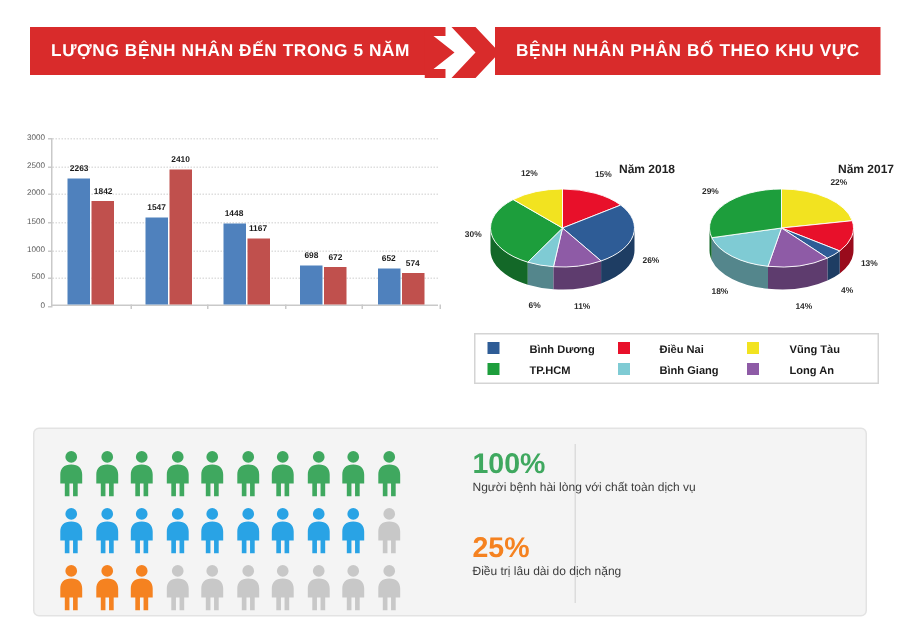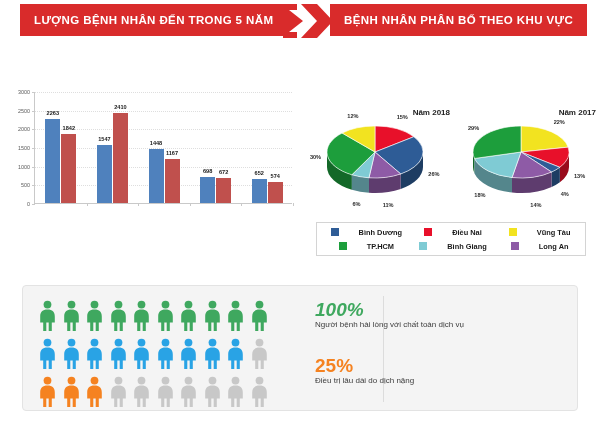--- a/index.html
+++ b/index.html
@@ -5,21 +5,21 @@
   * { box-sizing: border-box; margin: 0; padding: 0; }
   body {
     width: 600px; height: 429px;
     background: #ffffff;
     font-family: "Liberation Sans", sans-serif;
     overflow: hidden;
     position: relative;
   }
 
   
-  .banners { position: absolute; top: 0; left: 0; width: 600px; height: 42px; }
+  .banners { position: absolute; top: 14px; left: 0; width: 600px; height: 42px; }
 
   .banner {
     position: absolute;
     background: #D92B2B;
     display: flex; align-items: center;
     color: #fff;
     font-weight: bold;
     letter-spacing: 0.4px;
     white-space: nowrap;
   }
@@ -119,21 +119,21 @@
     left: 316px; top: 222px;
     width: 270px; height: 34px;
     background: #ffffff;
     border: 1px solid #d4d4d4;
     display: grid;
     grid-template-columns: 1fr 1fr 1fr;
     grid-template-rows: 1fr 1fr;
     align-items: center;
     padding: 2px 4px;
   }
-  .legend-item { display: flex; align-items: center; gap: 20px; padding-left: 4px; justify-content: center; }
+  .legend-item { display: flex; align-items: center; gap: 20px; padding-left: 4px; }
   .swatch { width: 8px; height: 8px; flex: 0 0 8px; }
   .legend-label { font-size: 7.4px; font-weight: bold; color: #1a1a1a; white-space: nowrap; }
 
   
   .bottom-panel {
     position: absolute;
     left: 22px; top: 285px;
     width: 556px; height: 126px;
     background: #f4f4f4;
     border: 1px solid #e3e3e3;
@@ -444,21 +444,21 @@
           <path d="M8.5,9.6 C3.6,9.6 1.2,12.2 1.2,16.4 L1.2,22.4 L4.2,22.4 L4.2,31 L7.3,31 L7.3,22.4 L9.7,22.4 L9.7,31 L12.8,31 L12.8,22.4 L15.8,22.4 L15.8,16.4 C15.8,12.2 13.4,9.6 8.5,9.6 Z" fill="#C8C8C8"></path>
         </svg>
         <svg class="person" viewBox="0 0 17 31">
           <circle cx="8.5" cy="4.6" r="3.9" fill="#C8C8C8"></circle>
           <path d="M8.5,9.6 C3.6,9.6 1.2,12.2 1.2,16.4 L1.2,22.4 L4.2,22.4 L4.2,31 L7.3,31 L7.3,22.4 L9.7,22.4 L9.7,31 L12.8,31 L12.8,22.4 L15.8,22.4 L15.8,16.4 C15.8,12.2 13.4,9.6 8.5,9.6 Z" fill="#C8C8C8"></path>
         </svg>
       </div>
     </div>
   <div class="stats-col" id="stats-col">
       <div class="stat">
-        <div class="stat-num" style="color: rgb(63, 168, 95); font-style: italic;">100%</div>
+        <div class="stat-num" style="color: rgb(63, 168, 95);">100%</div>
         <div class="stat-desc">Người bệnh hài lòng với chất toàn dịch vụ</div>
       </div>
       <div class="stat">
         <div class="stat-num" style="color: rgb(245, 130, 32); margin-top: 36px;">25%</div>
         <div class="stat-desc">Điều trị lâu dài do dịch nặng</div>
       </div>
     </div>
 </div>
 
 </body></html>

